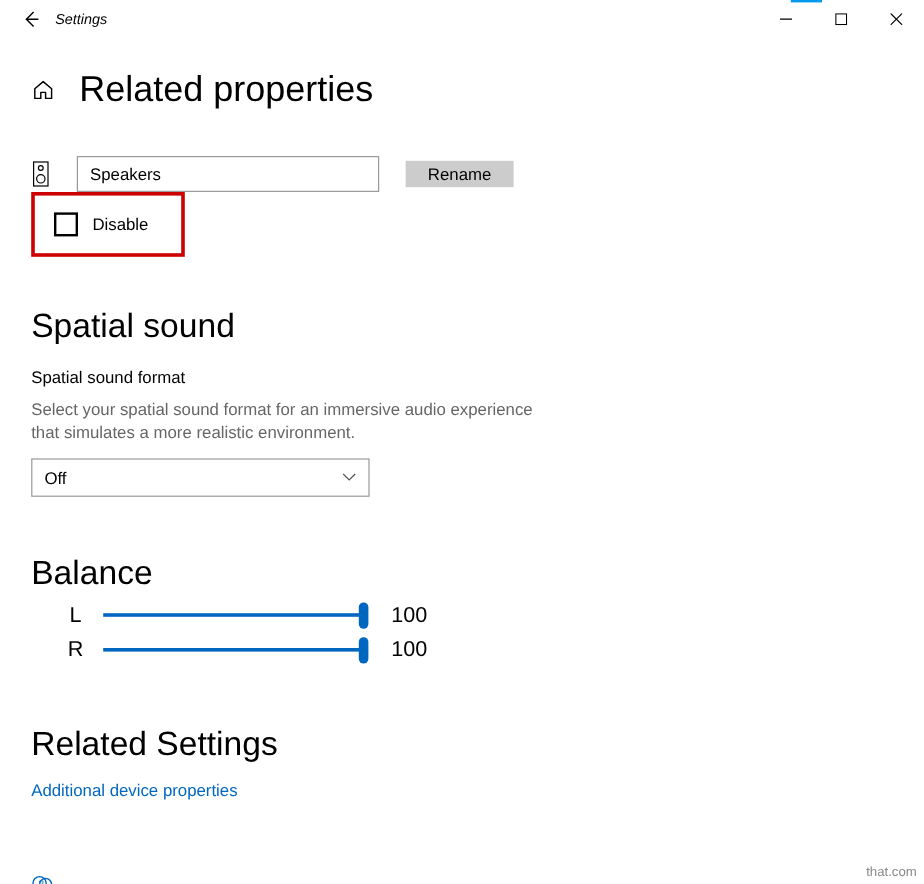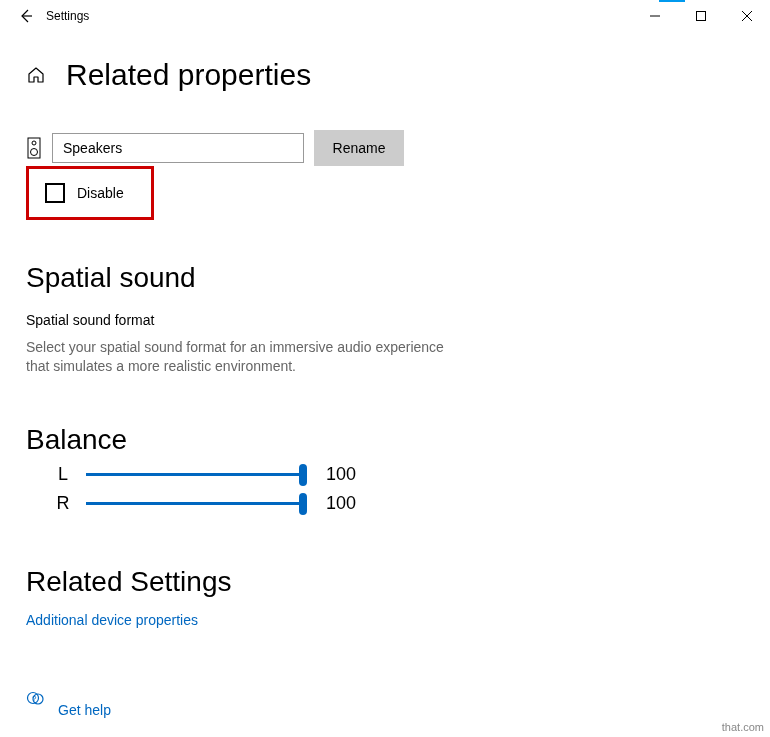--- a/index.html
+++ b/index.html
@@ -1,29 +1,29 @@
 <!DOCTYPE html>
 <html><head>
 <meta charset="utf-8">
 <style>
   * { box-sizing: border-box; margin: 0; padding: 0; font-family: "Segoe UI", Arial, sans-serif; }
   body { width: 770px; height: 737px; background: #fff; position: relative; overflow: hidden; }
   .titlebar { height: 32px; display: flex; align-items: center; padding-left: 12px; }
   .back-btn { width: 28px; height: 28px; display: flex; align-items: center; justify-content: center; cursor: pointer; }
-  .app-title { font-size: 12px; margin-left: 6px; color: #000; }
+  .app-title { font-size: 12px; margin-left: 6px; color: #000; font-style: italic; }
   .win-controls { position: absolute; right: 0; top: 0; display: flex; }
   .win-btn { width: 46px; height: 32px; display: flex; align-items: center; justify-content: center; cursor: pointer; }
   .content { padding: 0 26px; }
   .page-header { display: flex; align-items: center; margin-top: 26px; }
   .home-ico { width: 20px; height: 20px; margin-right: 20px; }
   .page-title { font-size: 30px; font-weight: 400; }
-  .device-row { display: flex; align-items: center; margin-top: 38px; gap: 10px; }
+  .device-row { display: flex; align-items: center; margin-top: 38px; gap: 22px; }
   .speaker-ico { width: 16px; height: 22px; }
   .device-input { width: 252px; height: 30px; border: 1px solid #999; padding: 0 10px; font-size: 14px; }
-  .rename-btn { width: 90px; height: 36px; background: #ccc; border: none; font-size: 14px; cursor: pointer; }
+  .rename-btn { width: 90px; height: 22px; background: #ccc; border: none; font-size: 14px; cursor: pointer; }
   .disable-block { border: 3px solid #c00; padding: 14px 16px; width: 128px; display: flex; align-items: center; }
   .chk { width: 20px; height: 20px; border: 2px solid #000; margin-right: 12px; cursor: pointer; }
   .disable-label { font-size: 14px; }
   .section-h { font-size: 28px; font-weight: 400; margin-top: 42px; }
   .sub-label { font-size: 14px; margin-top: 18px; }
   .sub-desc { font-size: 14px; color: #666; margin-top: 10px; max-width: 430px; line-height: 1.35; }
   .dropdown { width: 282px; height: 32px; border: 1px solid #999; margin-top: 12px; display: flex; align-items: center; justify-content: space-between; padding: 0 10px; cursor: pointer; font-size: 14px; }
   .balance-row { display: flex; align-items: center; margin-top: 8px; }
   .bal-ch { width: 22px; font-size: 18px; text-align: center; margin-left: 26px; }
   .slider-track { position: relative; width: 218px; height: 3px; background: #0067c0; margin-left: 12px; }
@@ -87,20 +87,26 @@
   </div>
 
   <div class="disable-block">
     <div class="chk"></div>
     <span class="disable-label">Disable</span>
   </div>
 
   <h2 class="section-h">Spatial sound</h2>
   <div class="sub-label">Spatial sound format</div>
   <div class="sub-desc">Select your spatial sound format for an immersive audio experience that simulates a more realistic environment.</div>
+  <div class="dropdown">
+    <span>Off</span>
+    <svg width="12" height="8" viewBox="0 0 12 8">
+        <path d="M1 1 L6 6 L11 1" stroke="#555" fill="none" stroke-width="1"></path>
+      </svg>
+  </div>
 
   <h2 class="section-h" style="margin-top:48px">Balance</h2>
   <div class="balance-row">
     <span class="bal-ch">L</span>
     <div class="slider-track">
         <div class="slider-thumb"></div>
       </div>
     <span class="bal-val">100</span>
   </div>
   <div class="balance-row">

